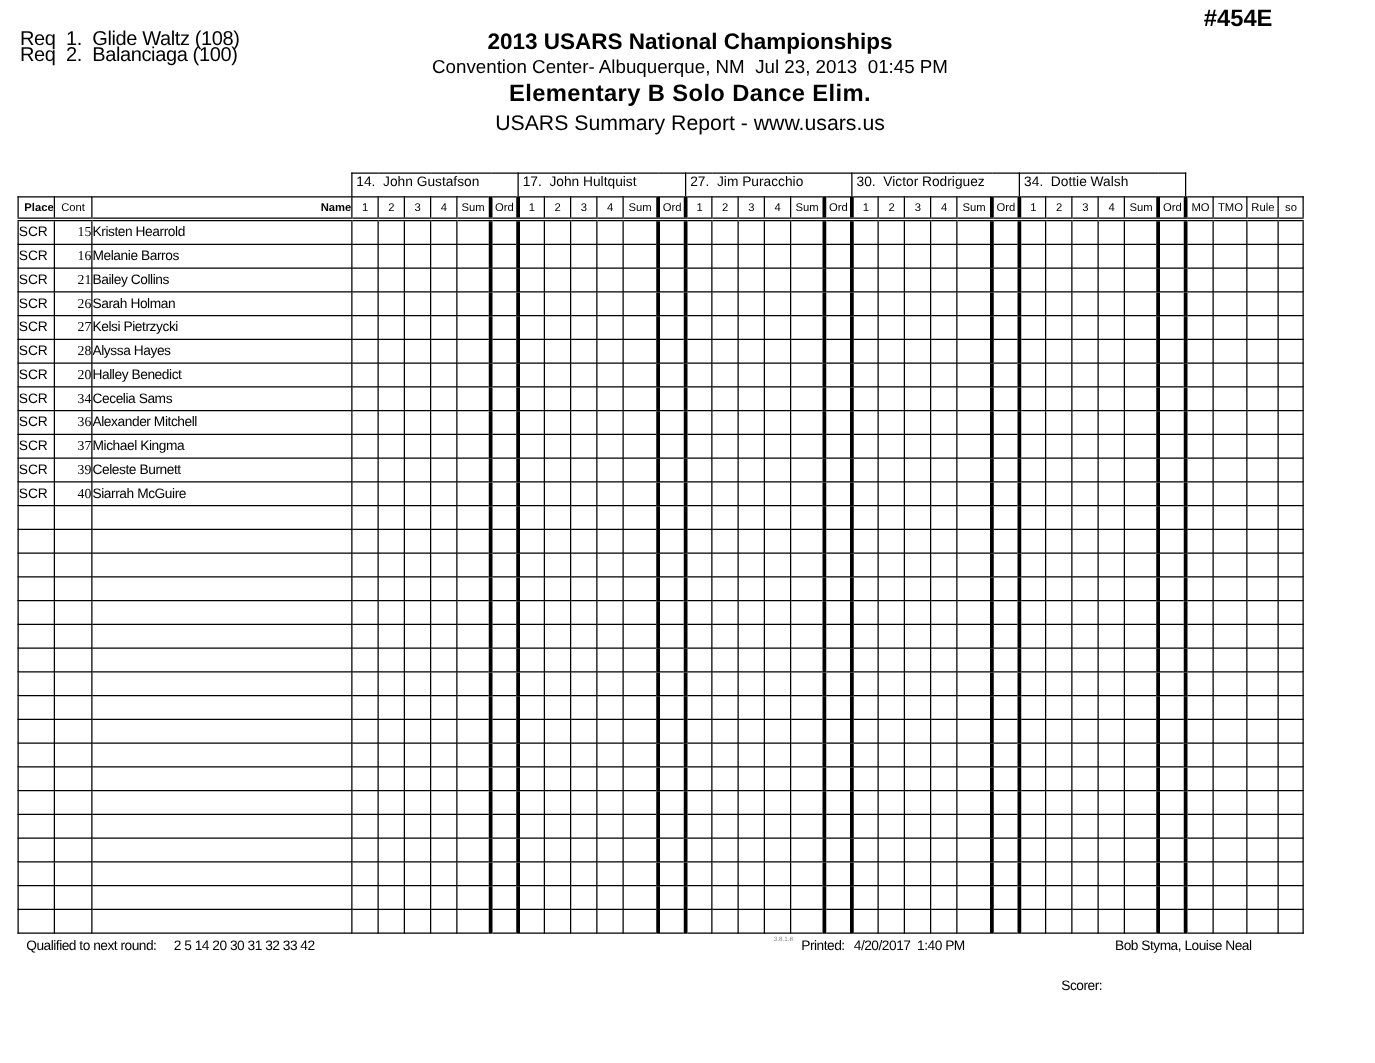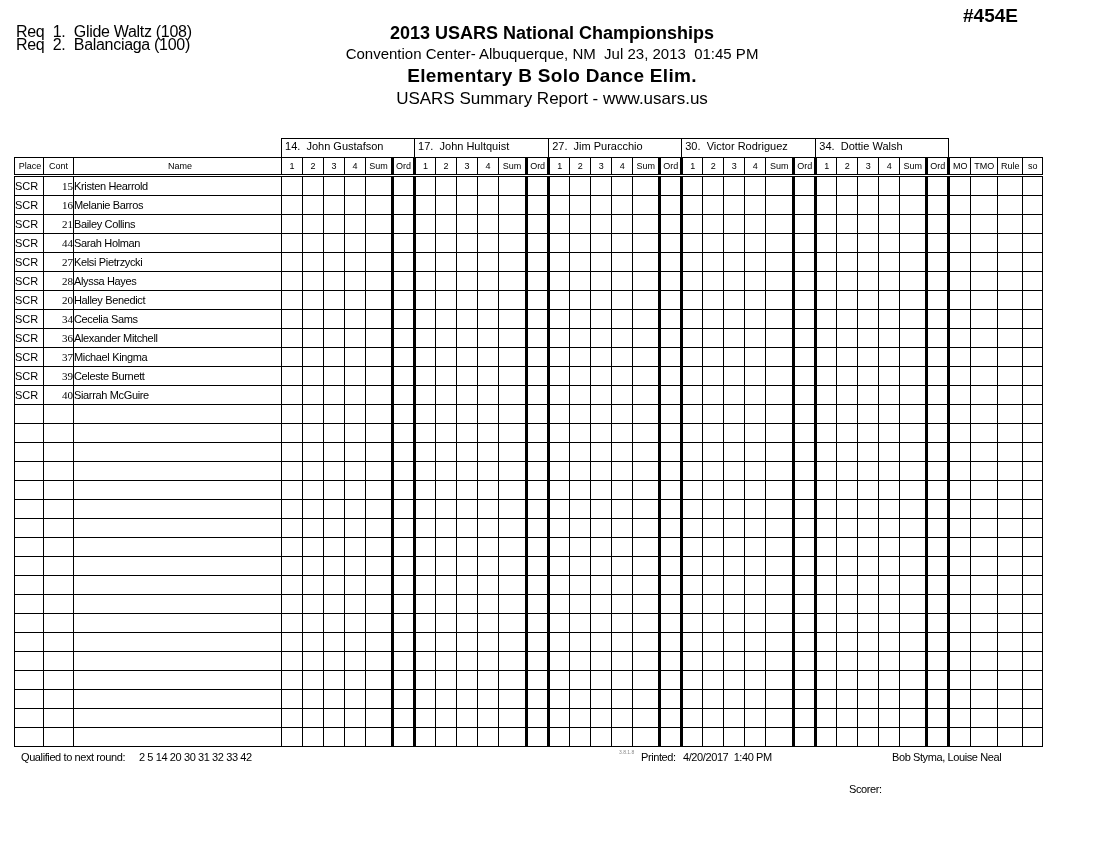--- a/index.html
+++ b/index.html
@@ -21,21 +21,21 @@
     width: 1028px; table-layout: fixed; border-collapse: collapse; border-radius: 15px;
   }
   table.grid th, table.grid td {
     border: 1px solid #000; padding: 0; overflow: hidden; white-space: pre;
   }
   tr.jrow th { height: 18px; font-size: 11px; font-weight: normal; text-align: left;
     vertical-align: top; padding-left: 3px; line-height: 14px; }
   tr.jrow th.blank { border: none; }
   tr.hrow th { height: 16px; font-size: 9px; font-weight: normal; text-align: center;
     border-bottom: 3px double #000; line-height: 12px; }
-  tr.hrow th.c-place, tr.hrow th.c-name { text-align: center; padding-left: 2px; }
+  tr.hrow th.c-place, tr.hrow th.c-name { text-align: right; padding-left: 2px; font-weight: bold; }
   tr.hrow th.c-name { padding-left: 5px; }
   tbody td { height: 18px; font-size: 11px; line-height: 14px; }
   td.c-place { padding-left: 2px; }
   td.c-cont { text-align: right; font-family: Liberation Serif, serif; }
   td.c-name { padding-left: 5px; letter-spacing: -0.35px; }
   .ord { border-left: 3px solid #000 !important; border-right: 3px solid #000 !important; }
 
   .foot { top: 750px; font-size: 11px; line-height: 14px; letter-spacing: -0.4px; }
   .version { left: 619px; top: 749px; font-size: 5px; color: #888; }
 </style>
@@ -254,21 +254,21 @@
         <td></td>
         <td></td>
         <td class="ord"></td>
         <td></td>
         <td></td>
         <td></td>
         <td></td>
       </tr>
       <tr>
         <td class="c-place">SCR</td>
-        <td class="c-cont">44</td>
+        <td class="c-cont">26</td>
         <td class="c-name">Sarah Holman</td>
         <td></td>
         <td></td>
         <td></td>
         <td></td>
         <td></td>
         <td class="ord"></td>
         <td></td>
         <td></td>
         <td></td>

